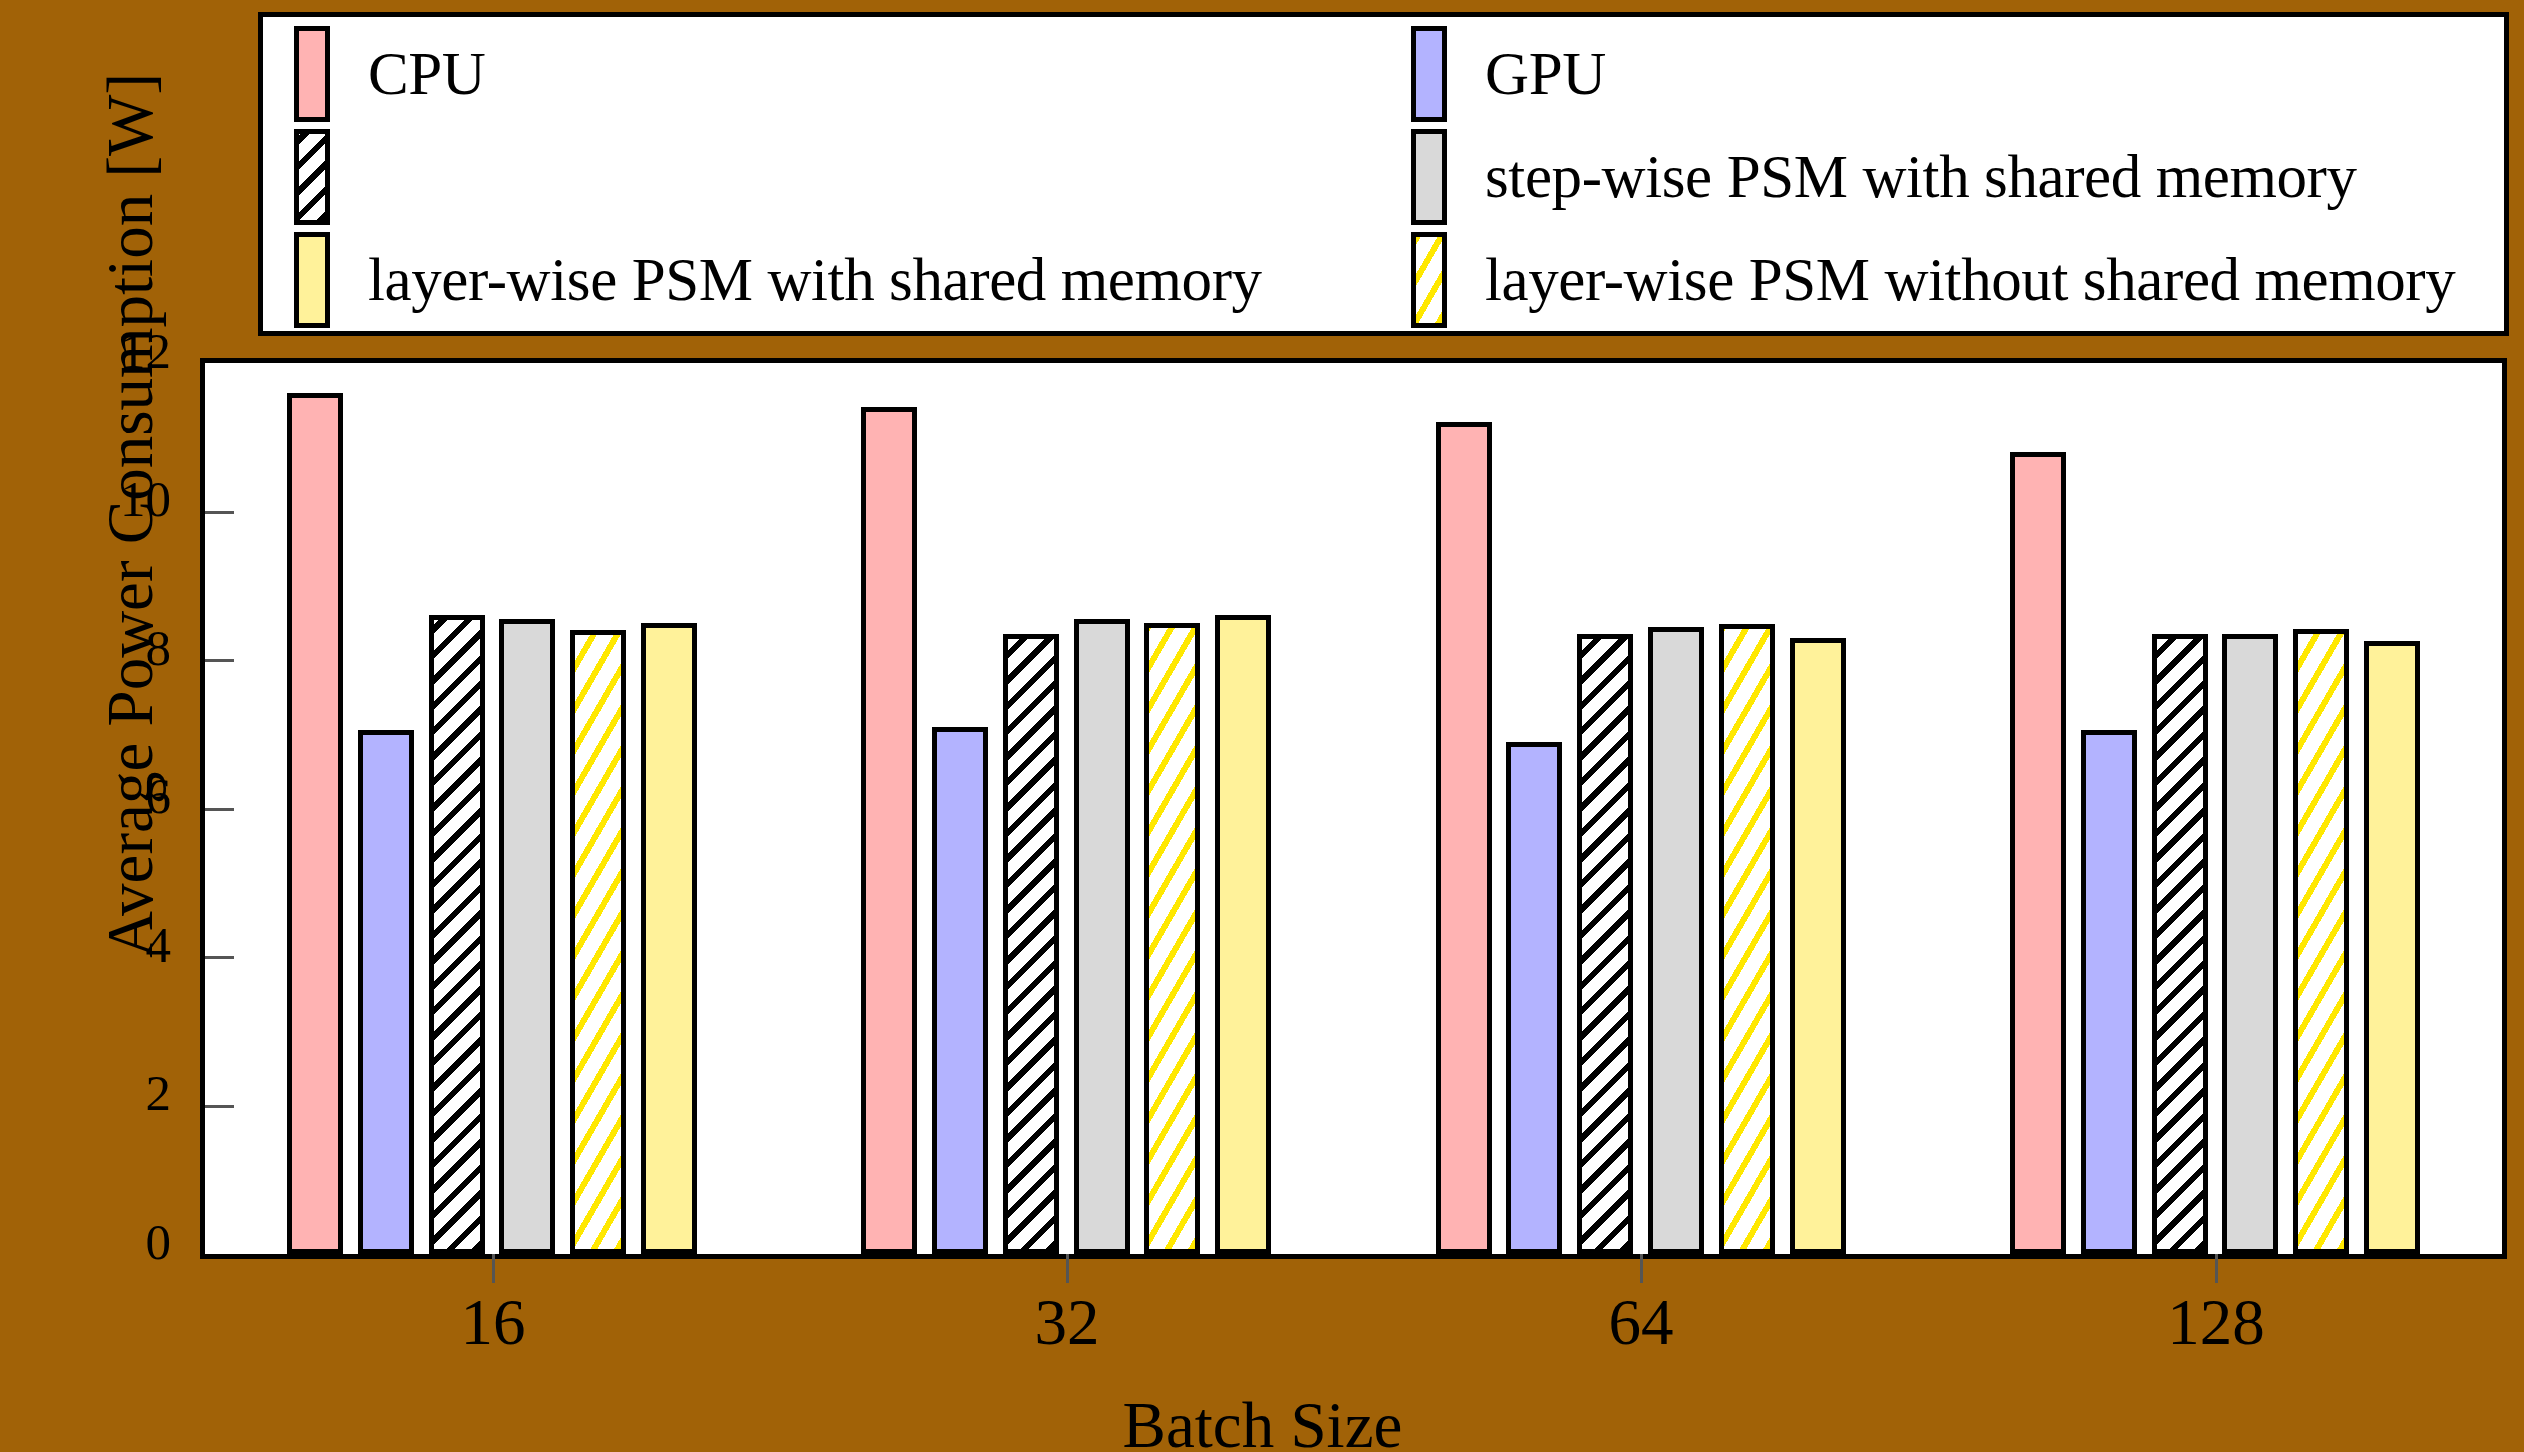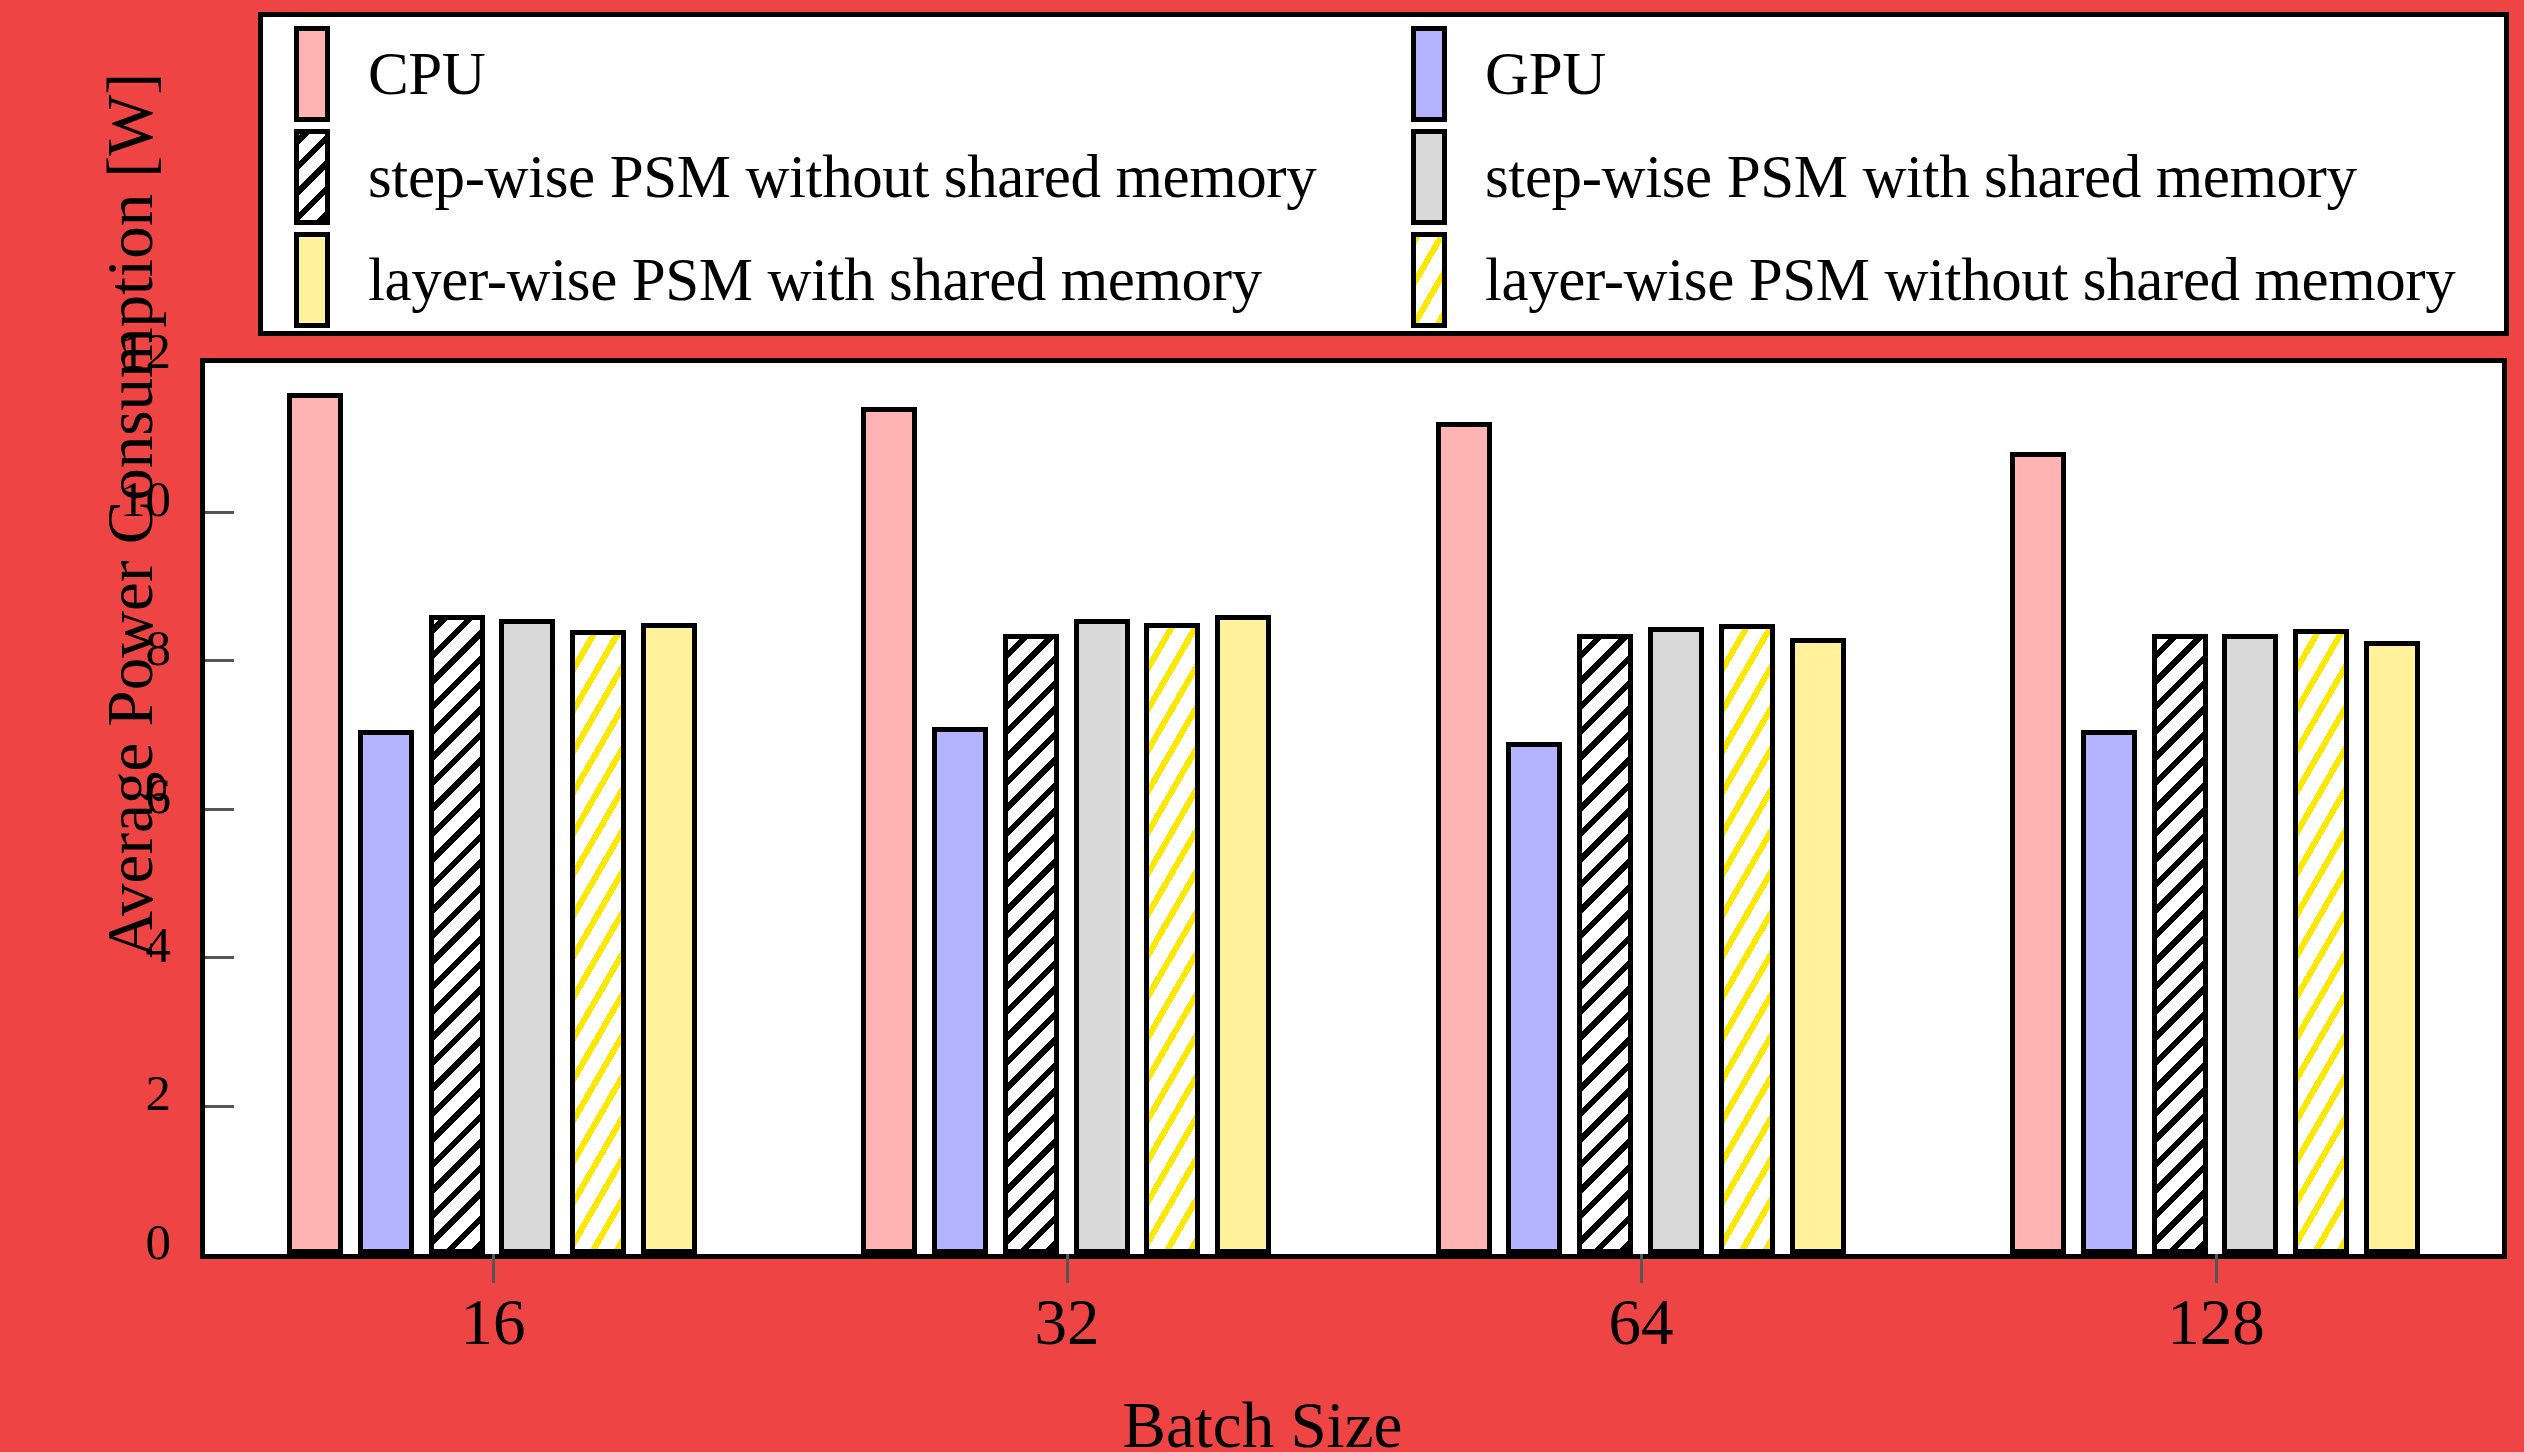--- a/index.html
+++ b/index.html
@@ -13,21 +13,21 @@
     height: 1452px;
     font-family: "Liberation Serif", "DejaVu Serif", serif;
     color: #000000;
     overflow: hidden;
   }
 
   #figure {
     position: relative;
     width: 2525px;
     height: 1452px;
-    background: #ef4444;
+    background: #a16207;
   }
 
   
   #legend {
     position: absolute;
     left: 258px;
     top: 12px;
     width: 2251px;
     height: 324px;
     box-sizing: border-box;
@@ -185,21 +185,20 @@
         <span class="legend-label">CPU</span>
       </div>
 
       <div class="legend-entry">
         <span class="swatch fill-gpu"></span>
         <span class="legend-label">GPU</span>
       </div>
 
       <div class="legend-entry">
         <span class="swatch fill-hatch-black"></span>
-        <span class="legend-label">step-wise PSM without shared memory</span>
       </div>
 
       <div class="legend-entry">
         <span class="swatch fill-gray"></span>
         <span class="legend-label">step-wise PSM with shared memory</span>
       </div>
 
       <div class="legend-entry">
         <span class="swatch fill-yellow"></span>
         <span class="legend-label">layer-wise PSM with shared memory</span>

